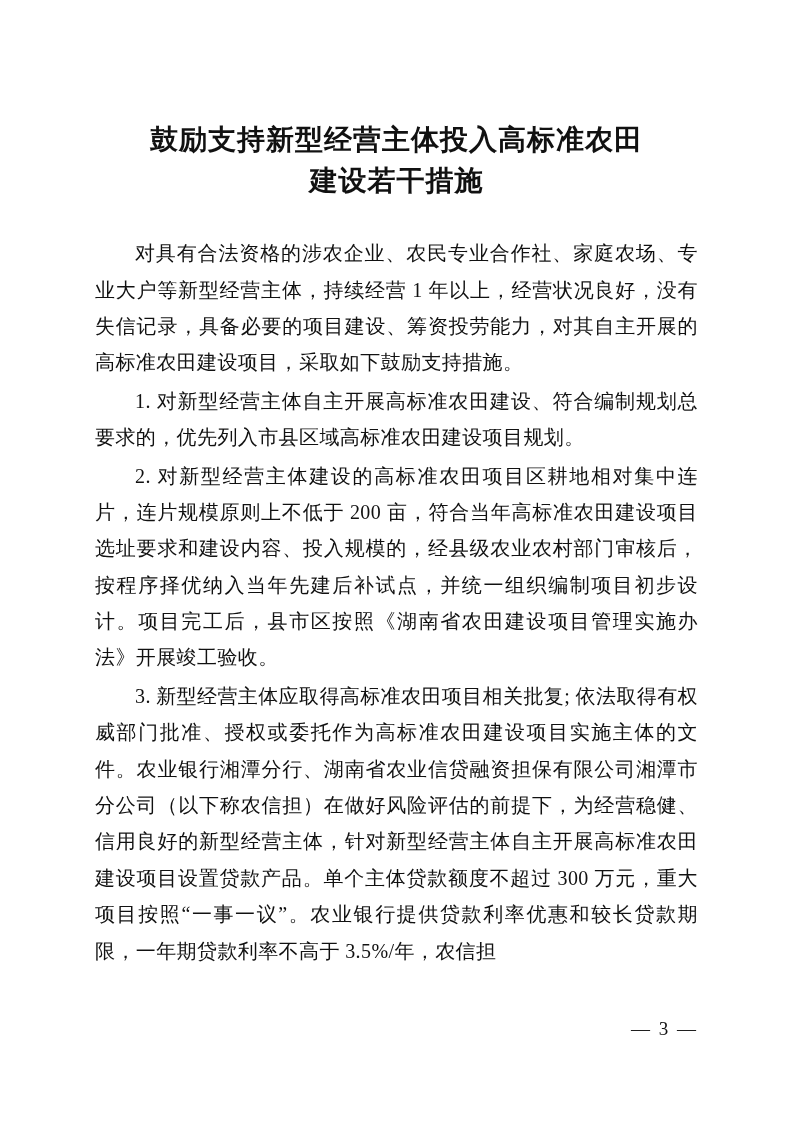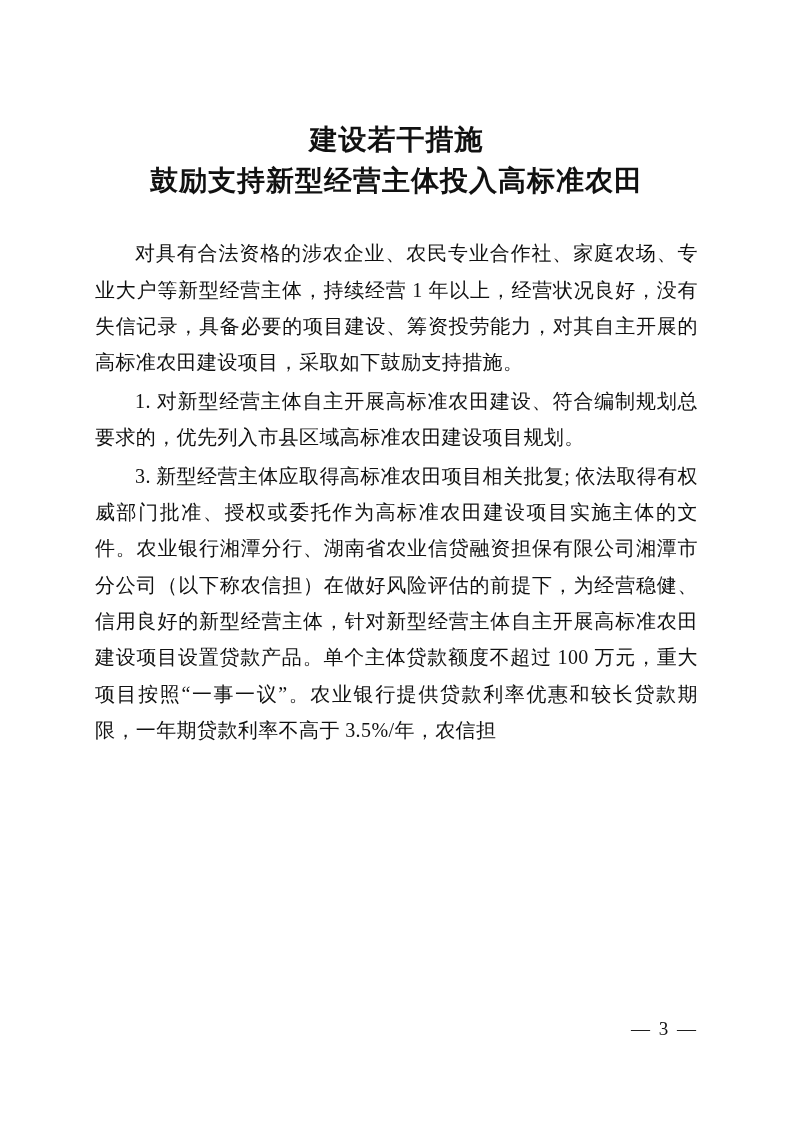--- a/index.html
+++ b/index.html
@@ -54,25 +54,26 @@
     letter-spacing: 2px;
     color: #111111;
   }
 </style>
 </head>
 <body>
 
 <div class="page">
 
   <h1 class="doc-title">
+    <span class="tline">鼓励支持新型经营主体投入高标准农田</span>
     <span class="tline">建设若干措施</span>
-    <span class="tline">鼓励支持新型经营主体投入高标准农田</span>
   </h1>
 
   <div class="body-text">
     <p>对具有合法资格的涉农企业、农民专业合作社、家庭农场、专业大户等新型经营主体，持续经营 1 年以上，经营状况良好，没有失信记录，具备必要的项目建设、筹资投劳能力，对其自主开展的高标准农田建设项目，采取如下鼓励支持措施。</p>
     <p>1. 对新型经营主体自主开展高标准农田建设、符合编制规划总要求的，优先列入市县区域高标准农田建设项目规划。</p>
-    <p>3. 新型经营主体应取得高标准农田项目相关批复; 依法取得有权威部门批准、授权或委托作为高标准农田建设项目实施主体的文件。农业银行湘潭分行、湖南省农业信贷融资担保有限公司湘潭市分公司（以下称农信担）在做好风险评估的前提下，为经营稳健、信用良好的新型经营主体，针对新型经营主体自主开展高标准农田建设项目设置贷款产品。单个主体贷款额度不超过 100 万元，重大项目按照“一事一议”。农业银行提供贷款利率优惠和较长贷款期限，一年期贷款利率不高于 3.5%/年，农信担</p>
+    <p>2. 对新型经营主体建设的高标准农田项目区耕地相对集中连片，连片规模原则上不低于 200 亩，符合当年高标准农田建设项目选址要求和建设内容、投入规模的，经县级农业农村部门审核后，按程序择优纳入当年先建后补试点，并统一组织编制项目初步设计。项目完工后，县市区按照《湖南省农田建设项目管理实施办法》开展竣工验收。</p>
+    <p>3. 新型经营主体应取得高标准农田项目相关批复; 依法取得有权威部门批准、授权或委托作为高标准农田建设项目实施主体的文件。农业银行湘潭分行、湖南省农业信贷融资担保有限公司湘潭市分公司（以下称农信担）在做好风险评估的前提下，为经营稳健、信用良好的新型经营主体，针对新型经营主体自主开展高标准农田建设项目设置贷款产品。单个主体贷款额度不超过 300 万元，重大项目按照“一事一议”。农业银行提供贷款利率优惠和较长贷款期限，一年期贷款利率不高于 3.5%/年，农信担</p>
   </div>
 
   <div class="page-number">— 3 —</div>
 
 </div>
 
 </body></html>

